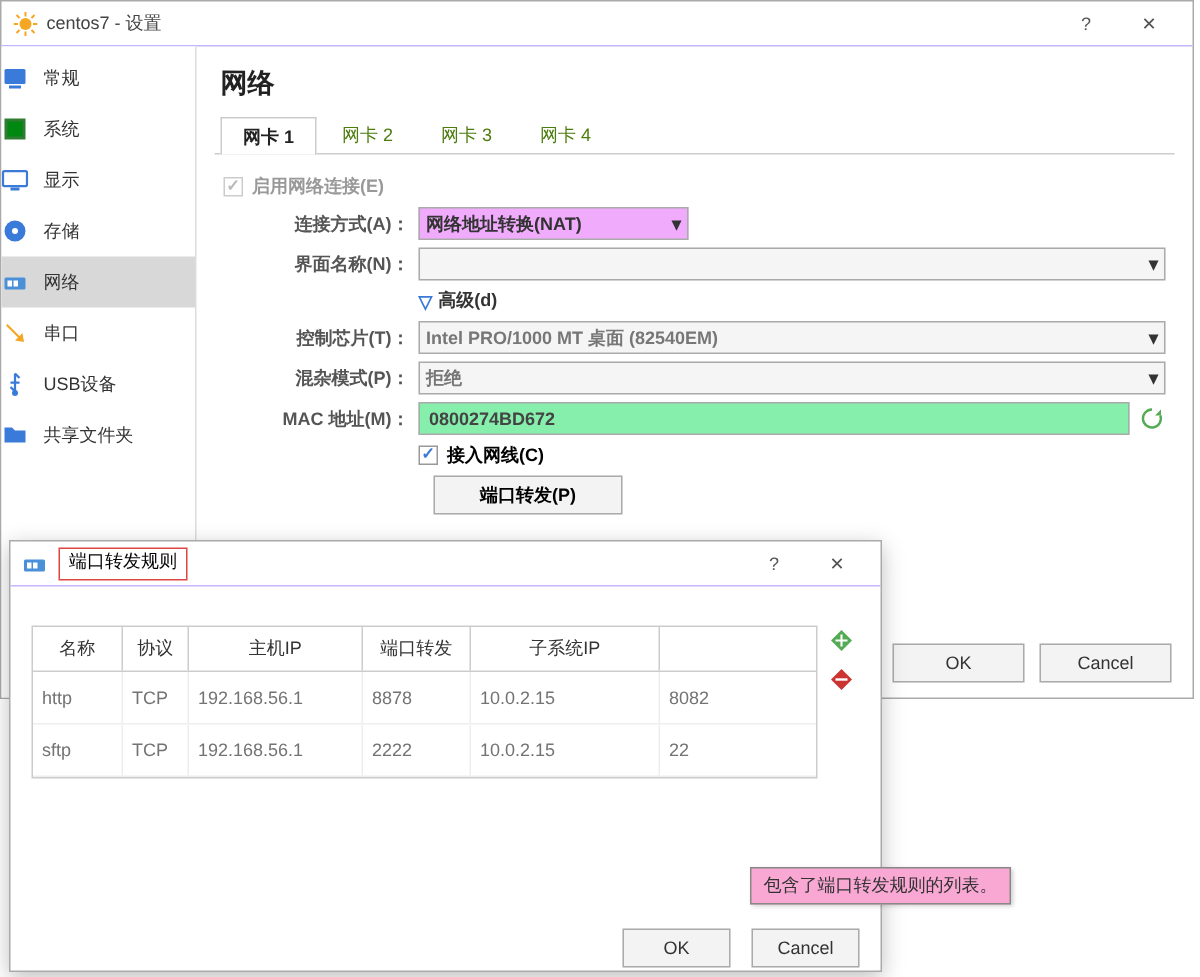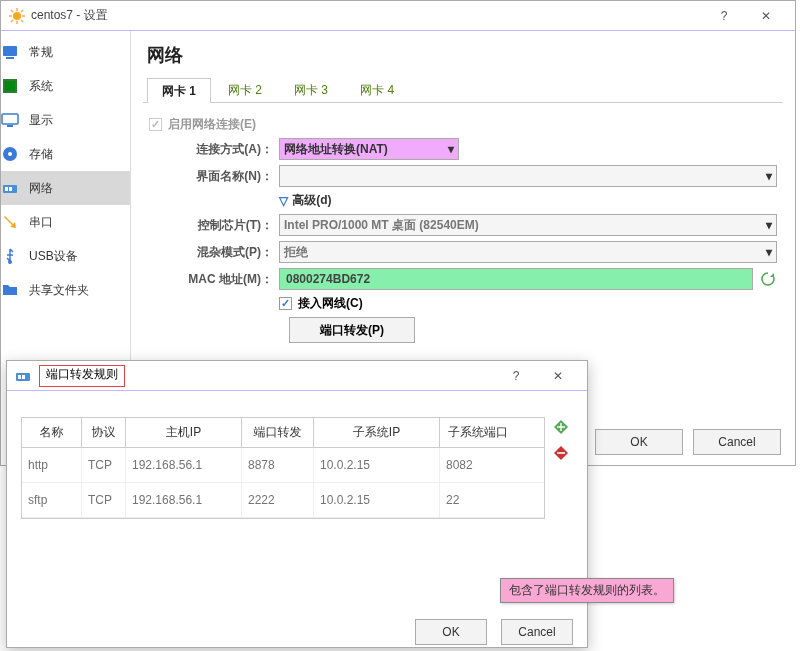--- a/index.html
+++ b/index.html
@@ -288,21 +288,20 @@
   </div>
 
   <div class="pf-body">
     <div class="pf-table">
       <div class="hdr">
         <div class="col-name">名称</div>
         <div class="col-proto">协议</div>
         <div class="col-hip">主机IP</div>
         <div class="col-hport">端口转发</div>
         <div class="col-gip">子系统IP</div>
-        <div class="col-gport">子系统端口</div>
       </div>
       <div class="drow">
         <div class="col-name">http</div>
         <div class="col-proto">TCP</div>
         <div class="col-hip">192.168.56.1</div>
         <div class="col-hport">8878</div>
         <div class="col-gip">10.0.2.15</div>
         <div class="col-gport">8082</div>
       </div>
       <div class="drow">

